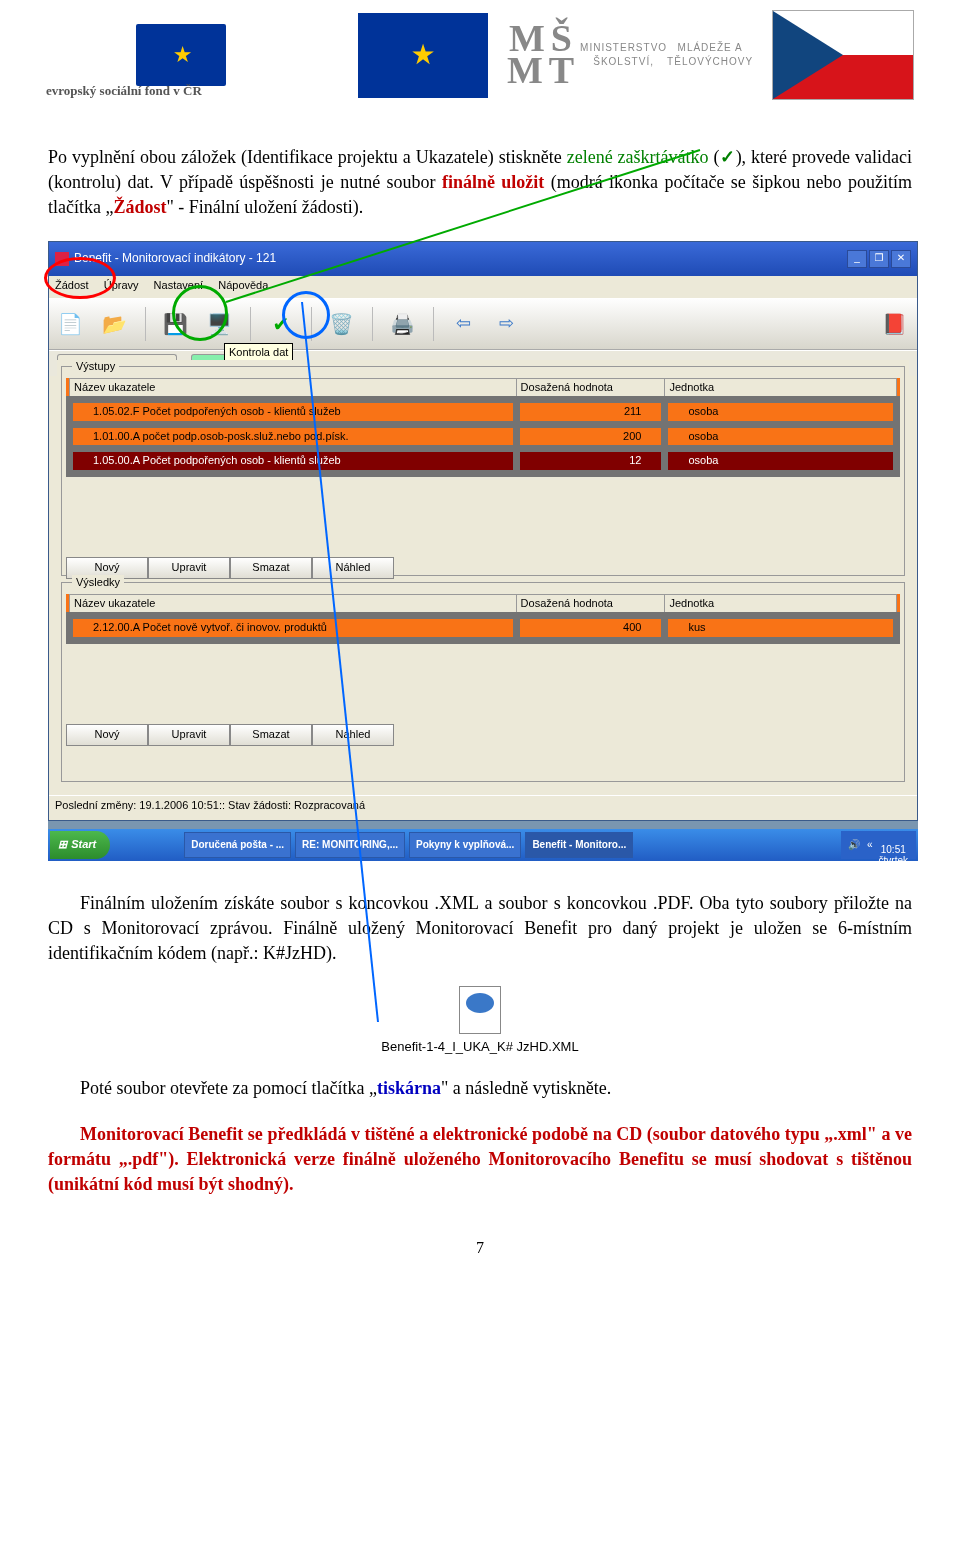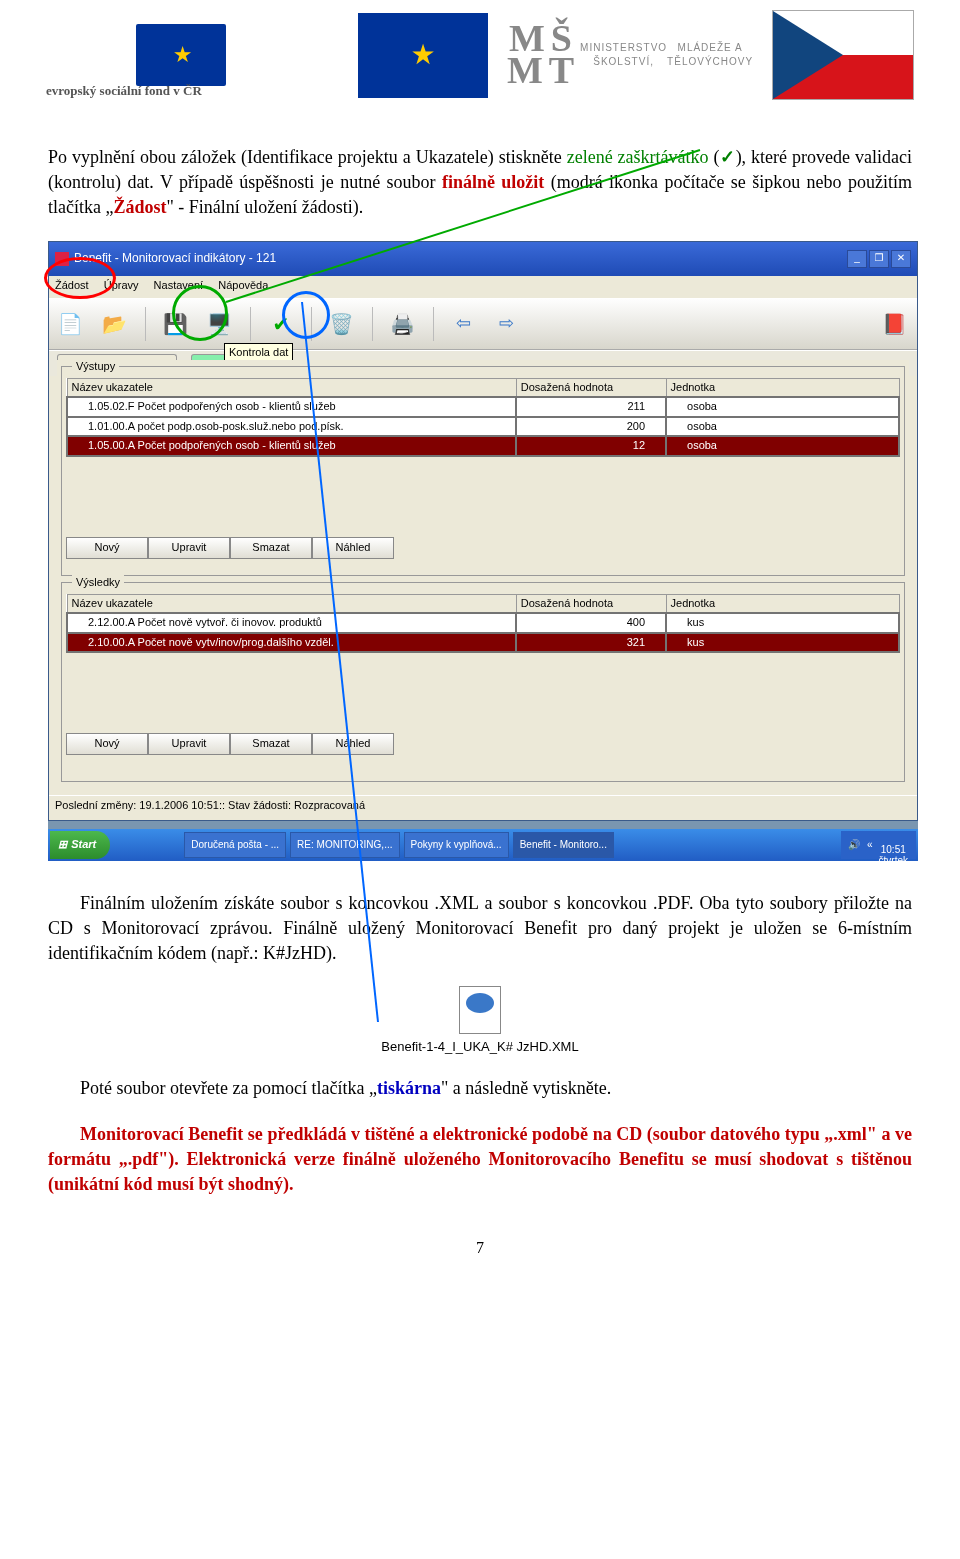--- a/index.html
+++ b/index.html
@@ -84,31 +84,31 @@
   .tbsep { width:1px; height:34px; background:#bbb; }
   .arrow-nav { color:#3a78c8; font-size:18px; margin:0 6px;}
   .tooltip-box { position:absolute; top:44px; left:175px; background:#ffffe1; border:1px solid #000; padding:1px 4px; font-size:11px; white-space:nowrap;}
   .tabs { height:22px; background:#eae8dc; border-top:1px solid #fff; padding:3px 8px 0 8px; display:flex; gap:14px;}
   .tab { padding:2px 10px; border:1px solid #999; border-bottom:none; background:#ece9d8; font-size:11px; border-radius:3px 3px 0 0;}
   .tab.active { background:#86efac; font-weight:bold;}
   .panel-area { position:absolute; top:118px; left:8px; right:8px; bottom:28px; background:#ece9d8; }
   .groupbox { border:1px solid #999; margin:6px 4px; padding:4px; background:#ece9d8;}
   .group-title { position:relative; top:-12px; left:6px; background:#ece9d8; padding:0 4px; font-size:11px; display:inline-block;}
   .group-inner { margin-top:-8px;}
-  .grid { width:100%; border-collapse:collapse; background:#ffffff; }
+  .grid { width:100%; border-collapse:collapse; background:#f97316; }
   .grid th { background:#ece9d8; border:1px solid #999; font-weight:normal; text-align:left; padding:1px 4px; font-size:11px;}
-  .grid td { border:2px solid #737373; padding:1px 20px; font-size:11px;}
+  .grid td { border:7px solid #737373; padding:1px 20px; font-size:11px;}
   .grid td.num { text-align:right;}
   .grid tr.sel td { background:#800000; color:#fff;}
   .btn-row { display:flex; margin-top:28px; }
   .winbutton { width:80px; height:20px; border:1px solid #888; background:linear-gradient(#fff,#e0ded4); font-size:11px; text-align:center; line-height:18px;}
   .statusbar { position:absolute; bottom:0; left:0; right:0; height:20px; border-top:1px solid #fff; background:#ece9d8; padding:2px 6px; font-size:11px;}
   .taskbar { position:absolute; left:0; right:0; bottom:0; height:32px; background:linear-gradient(to bottom,#3a8de8,#215dc4); display:flex; align-items:center; padding:0 2px; color:#fff; font-size:11px;}
   .start { background:linear-gradient(to bottom,#4cb84c,#2c8c2c); height:28px; display:flex; align-items:center; padding:0 14px 0 8px; border-radius:0 14px 14px 0; font-weight:bold; font-style:italic;}
-  .task-item { background:#3a72d0; border:1px solid #2a58a8; height:24px; display:flex; align-items:center; padding:0 6px; margin-left:4px; font-size:10px; max-width:120px; overflow:hidden; white-space:nowrap;}
+  .task-item { background:#3a72d0; border:1px solid #2a58a8; height:24px; display:flex; align-items:center; padding:0 6px; margin-left:4px; font-size:10px; max-width:120px; overflow:hidden; white-space:nowrap;font-weight:bold;}
   .task-item.active { background:#2a58a8;}
   .tray { margin-left:auto; background:#2a62c8; height:28px; display:flex; align-items:center; padding:0 8px; gap:6px; font-size:10px;}
 
   
   .annot-circle { position:absolute; border:3px solid; border-radius:50%; background:transparent; pointer-events:none;}
   .annot-oval-red { border-color:#f00; }
   .annot-oval-green { border-color:#0a0; }
   .annot-oval-blue { border-color:#06f; }
 
   
@@ -248,25 +248,20 @@
           <table class="grid">
             <tbody>
                   <tr>
               <th style="width:54%;">Název ukazatele</th>
               <th style="width:18%;">Dosažená hodnota</th>
               <th>Jednotka</th>
             </tr>
             <tr>
               <td>2.12.00.A Počet nově vytvoř. či inovov. produktů</td>
               <td class="num">400</td>
-              <td>kus</td>
-            </tr>
-            <tr class="sel">
-              <td>2.10.00.A Počet nově vytv/inov/prog.dalšího vzděl.</td>
-              <td class="num">321</td>
               <td>kus</td>
             </tr>
           </tbody>
               </table>
           <div class="btn-row" style="margin-top:80px;">
             <div class="winbutton">Nový</div>
             <div class="winbutton">Upravit</div>
             <div class="winbutton">Smazat</div>
             <div class="winbutton">Náhled</div>
           </div>

